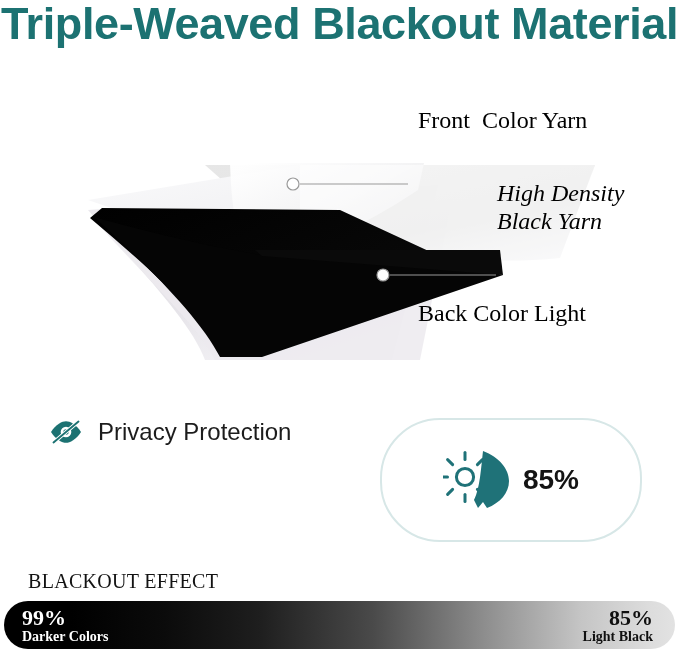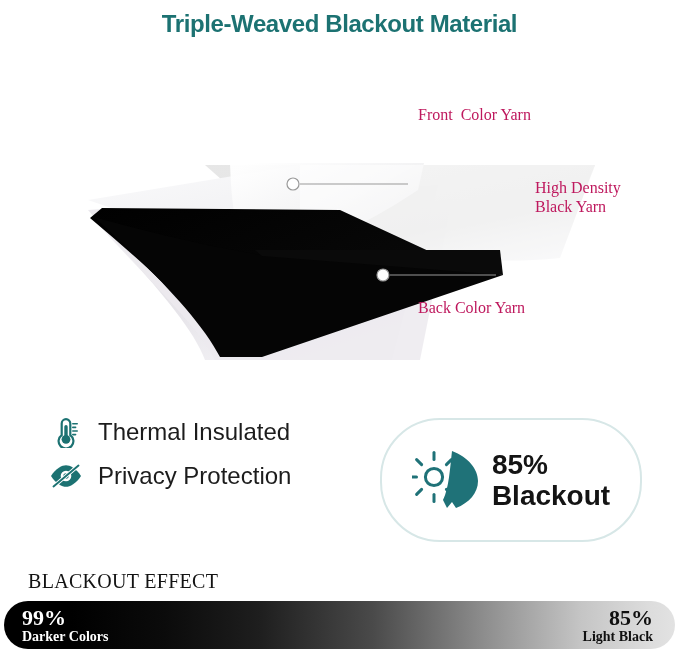--- a/index.html
+++ b/index.html
@@ -22,47 +22,47 @@
     left: 0;
     top: 0;
     width: 679px;
     height: 48px;
     display: flex;
     align-items: center;
     justify-content: center;
     color: #1c7272;
     font-family: "Liberation Sans", sans-serif;
     font-weight: bold;
-    font-size: 24px;
+    font-size: 45px;
     letter-spacing: -0.4px;
     white-space: nowrap;
   }
 
   
   #fabric-diagram {
     position: absolute;
     left: 0;
     top: 70px;
     width: 679px;
     height: 290px;
   }
   #fabric-diagram svg {
     display: block;
   }
 
   .callout-label {
     position: absolute;
     font-family: "Liberation Serif", serif;
-    font-size: 16px;
-    color: #be185d;
+    font-size: 24px;
+    color: #000000;
     white-space: pre;
     line-height: 1.18;
   }
   #label-front   { left: 418px; top: 106px; }
-  #label-density { left: 535px; top: 179px; }
+  #label-density { left: 497px; top: 179px; font-style: italic; }
   #label-back    { left: 418px; top: 299px; }
 
   
   #features-list {
     position: absolute;
     left: 48px;
     top: 410px;
     width: 320px;
   }
   .feature-row {
@@ -248,40 +248,24 @@
       <line x1="300" y1="307" x2="408" y2="307" stroke="#9a9a9a" stroke-width="1.2"></line>
     </g>
   </svg>
 </div>
 
 <div class="callout-label" id="label-front">Front  Color Yarn</div>
 
 <div class="callout-label" id="label-density">High Density
 Black Yarn</div>
 
-<div class="callout-label" id="label-back">Back Color Yarn</div>
+<div class="callout-label" id="label-back">Back Color Light</div>
 
 <div id="features-list">
 
-  <div class="feature-row">
-    <span class="feature-icon">
-      <svg width="30" height="32" viewBox="0 0 30 32">
-        <path d="M15 3.2 a4.3 4.3 0 0 1 4.3 4.3 v11.6 a7.4 7.4 0 1 1 -8.6 0 V7.5 A4.3 4.3 0 0 1 15 3.2 Z" fill="none" stroke="#1c7272" stroke-width="2.2"></path>
-        <circle cx="15" cy="23.3" r="4.4" fill="#1c7272"></circle>
-        <rect x="13.3" y="9" width="3.4" height="12" rx="1.7" fill="#1c7272"></rect>
-        <g stroke="#1c7272" stroke-width="1.6" stroke-linecap="round">
-          <line x1="21.8" y1="7.8" x2="26.2" y2="7.8"></line>
-          <line x1="21.8" y1="11.4" x2="24.6" y2="11.4"></line>
-          <line x1="21.8" y1="15" x2="26.2" y2="15"></line>
-          <line x1="21.8" y1="18.6" x2="24.6" y2="18.6"></line>
-        </g>
-      </svg>
-    </span>
-    <span class="feature-label">Thermal Insulated</span>
-  </div>
 
 
   <div class="feature-row">
     <span class="feature-icon">
       <svg width="34" height="26" viewBox="0 0 34 26">
         <path d="M2 13 C7 5.2, 13 2.2, 17 2.2 C21 2.2, 27 5.2, 32 13 C27 20.8, 21 23.8, 17 23.8 C13 23.8, 7 20.8, 2 13 Z" fill="#1c7272"></path>
         <circle cx="17" cy="13" r="5.3" fill="#ffffff"></circle>
         <circle cx="17" cy="13" r="2.7" fill="#1c7272"></circle>
         <line x1="4.5" y1="23.5" x2="29.5" y2="2.5" stroke="#ffffff" stroke-width="3.6" stroke-linecap="round"></line>
         <line x1="4.5" y1="23.5" x2="29.5" y2="2.5" stroke="#1c7272" stroke-width="1.9" stroke-linecap="round"></line>
@@ -306,21 +290,20 @@
         <line x1="22" y1="46.5" x2="22" y2="53.5"></line>
         <line x1="34.4" y1="16.6" x2="39.4" y2="11.6"></line>
         <line x1="34.4" y1="41.4" x2="39.4" y2="46.4"></line>
       </g>
 
       <path d="M40 3 C56 9, 66 21, 66 33 C66 45, 57 55, 44 60 L 40 54 L 35 60 L 31 52 C 37 40, 38 20, 40 3 Z" fill="#1f7278"></path>
     </svg>
   </span>
   <span id="blackout-badge-text">
     <span>85%</span><br>
-    <span>Blackout</span>
   </span>
 </div>
 
 <div id="blackout-effect-section">
   <div id="blackout-effect-heading">BLACKOUT EFFECT</div>
 
   <div id="gradient-bar">
     <div id="dark-side-stats">
       <div class="stat-percent">99%</div>
       <div class="stat-caption">Darker Colors</div>

